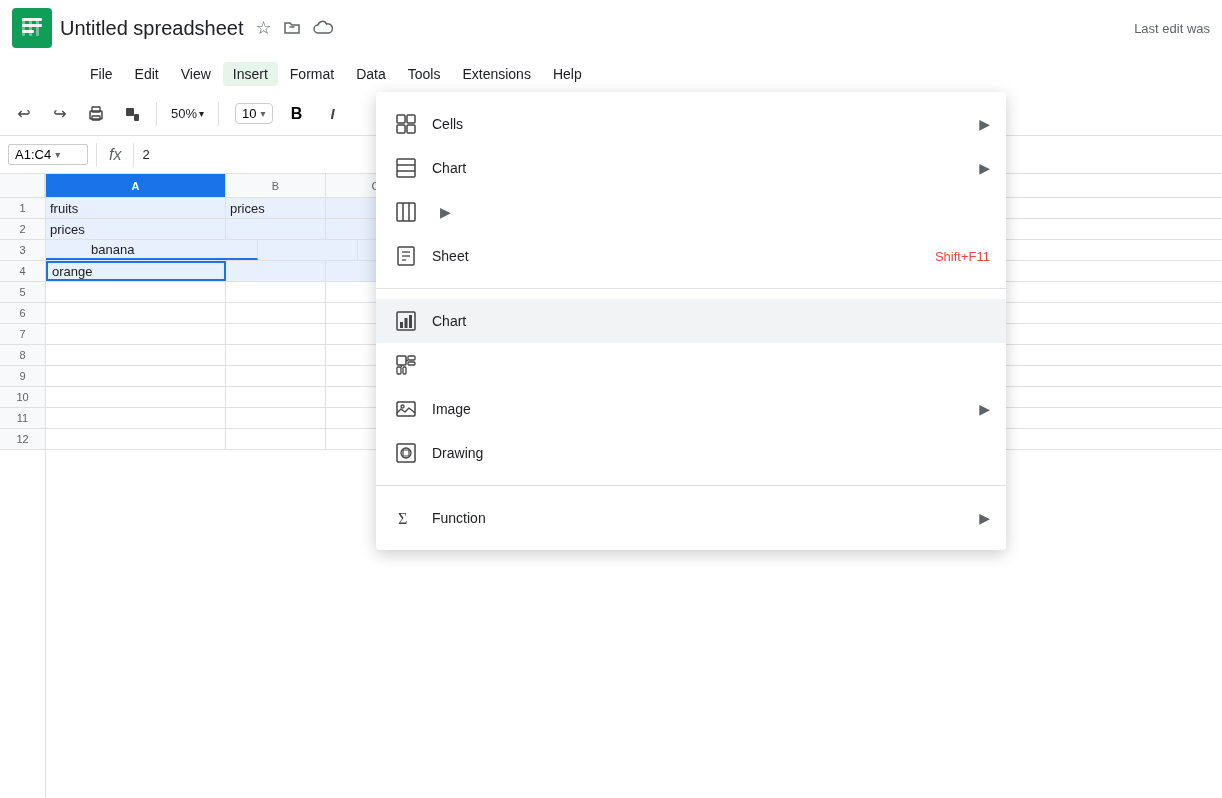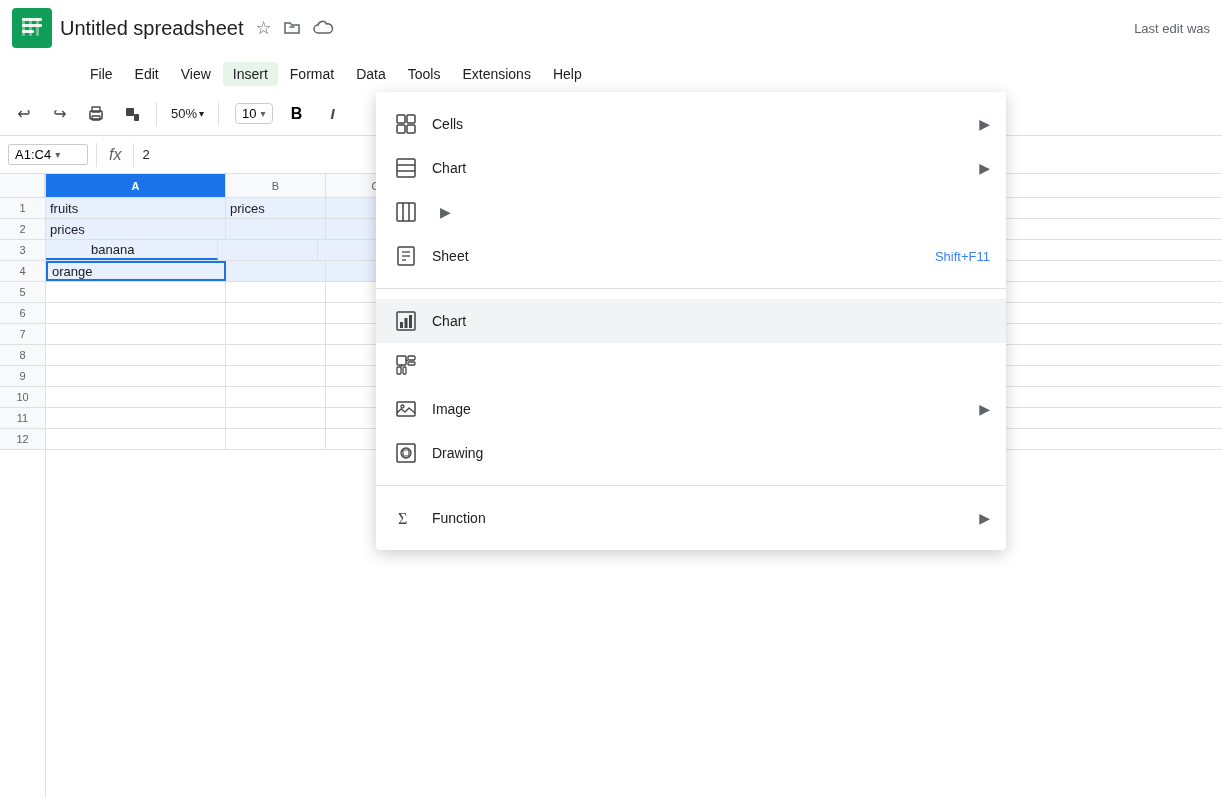--- a/index.html
+++ b/index.html
@@ -274,21 +274,21 @@
       display: flex;
       align-items: center;
       justify-content: center;
       flex-shrink: 0;
       color: #444;
     }
     .dropdown-item-label {
       flex: 1;
     }
     .dropdown-item-shortcut {
-      color: #3b82f6;
+      color: #ef4444;
       font-size: 13px;
     }
     .dropdown-item-arrow {
       color: #5f6368;
       font-size: 14px;
       margin-left: 8px;
     }
 
     
     svg { display: block; }
@@ -424,21 +424,21 @@
         <div class="grid-row">
           <div class="grid-cell selected-col" style="width:180px;">prices</div>
           <div class="grid-cell selected-col" style="width:100px;"></div>
           <div class="grid-cell selected-col" style="width:100px;"></div>
           <div class="grid-cell" style="width:100px;"></div>
           <div class="grid-cell" style="width:100px;"></div>
           <div class="grid-cell" style="width:200px;"></div>
         </div>
 
         <div class="grid-row">
-          <div class="grid-cell selected-col" style="width:172px; border-bottom: 2px solid #1a73e8; padding-left: 45px;">banana</div>
+          <div class="grid-cell selected-col" style="width:212px; border-bottom: 2px solid #1a73e8; padding-left: 45px;">banana</div>
           <div class="grid-cell selected-col" style="width:100px;"></div>
           <div class="grid-cell selected-col" style="width:100px;"></div>
           <div class="grid-cell" style="width:100px;"></div>
           <div class="grid-cell" style="width:100px;"></div>
           <div class="grid-cell" style="width:200px;"></div>
         </div>
 
         <div class="grid-row">
           <div class="grid-cell selected-col" style="width:180px; border: 2px solid #1a73e8;">orange</div>
           <div class="grid-cell selected-col" style="width:100px;"></div>

